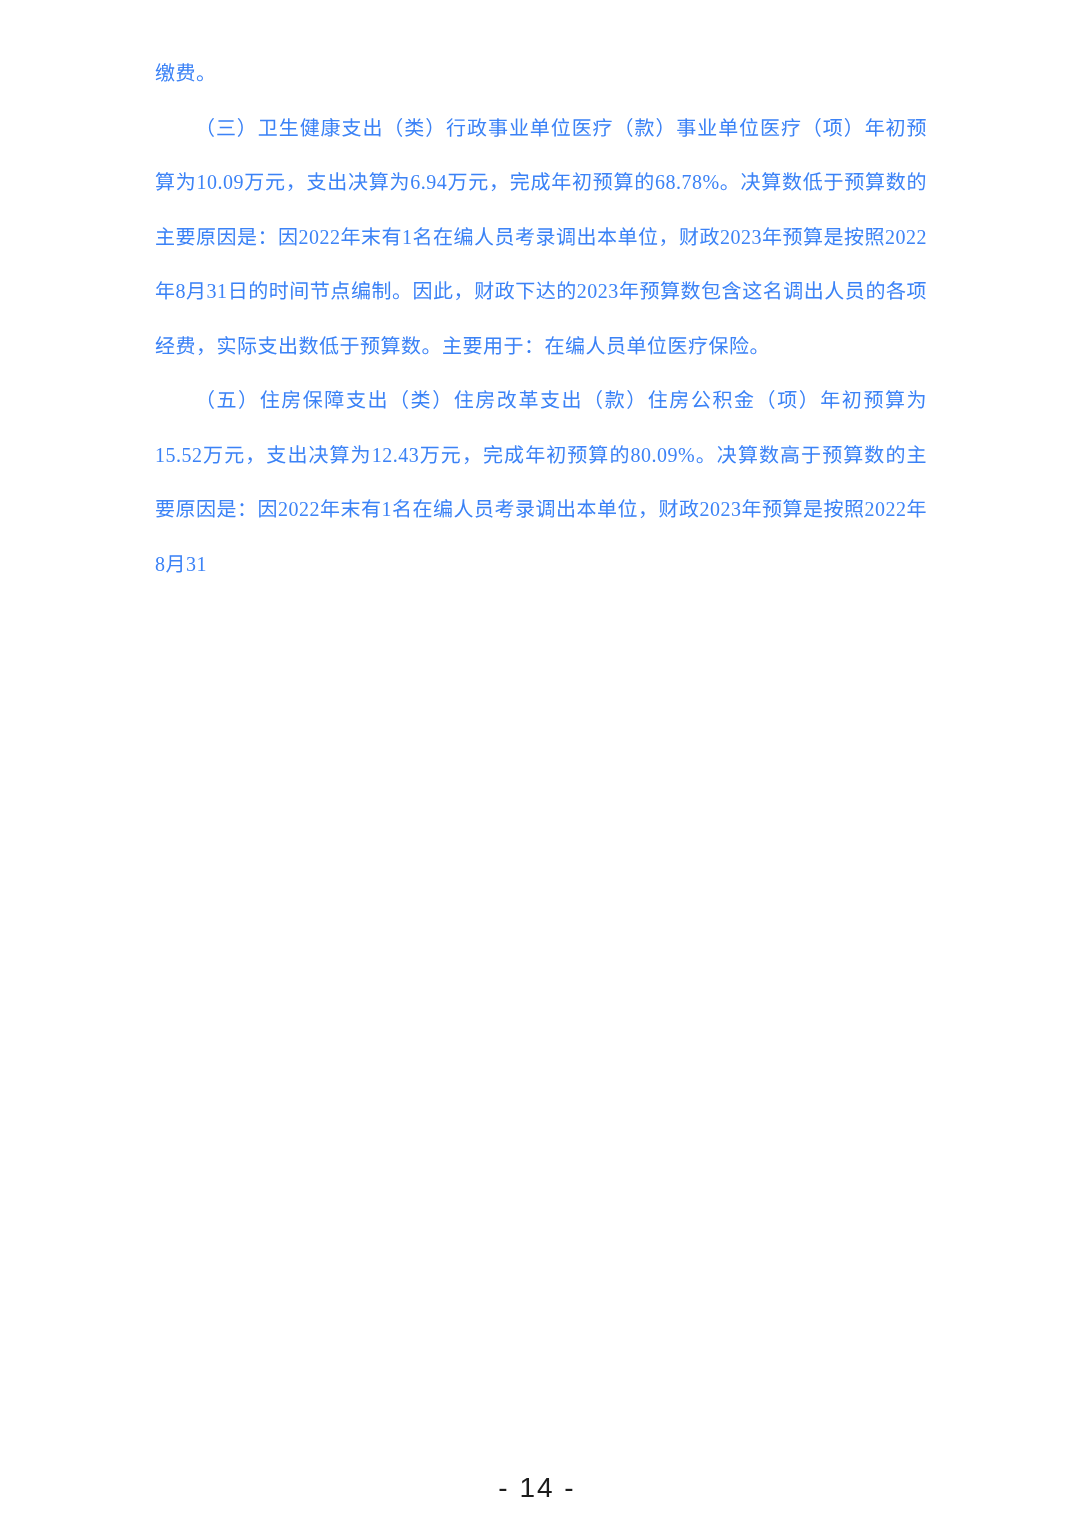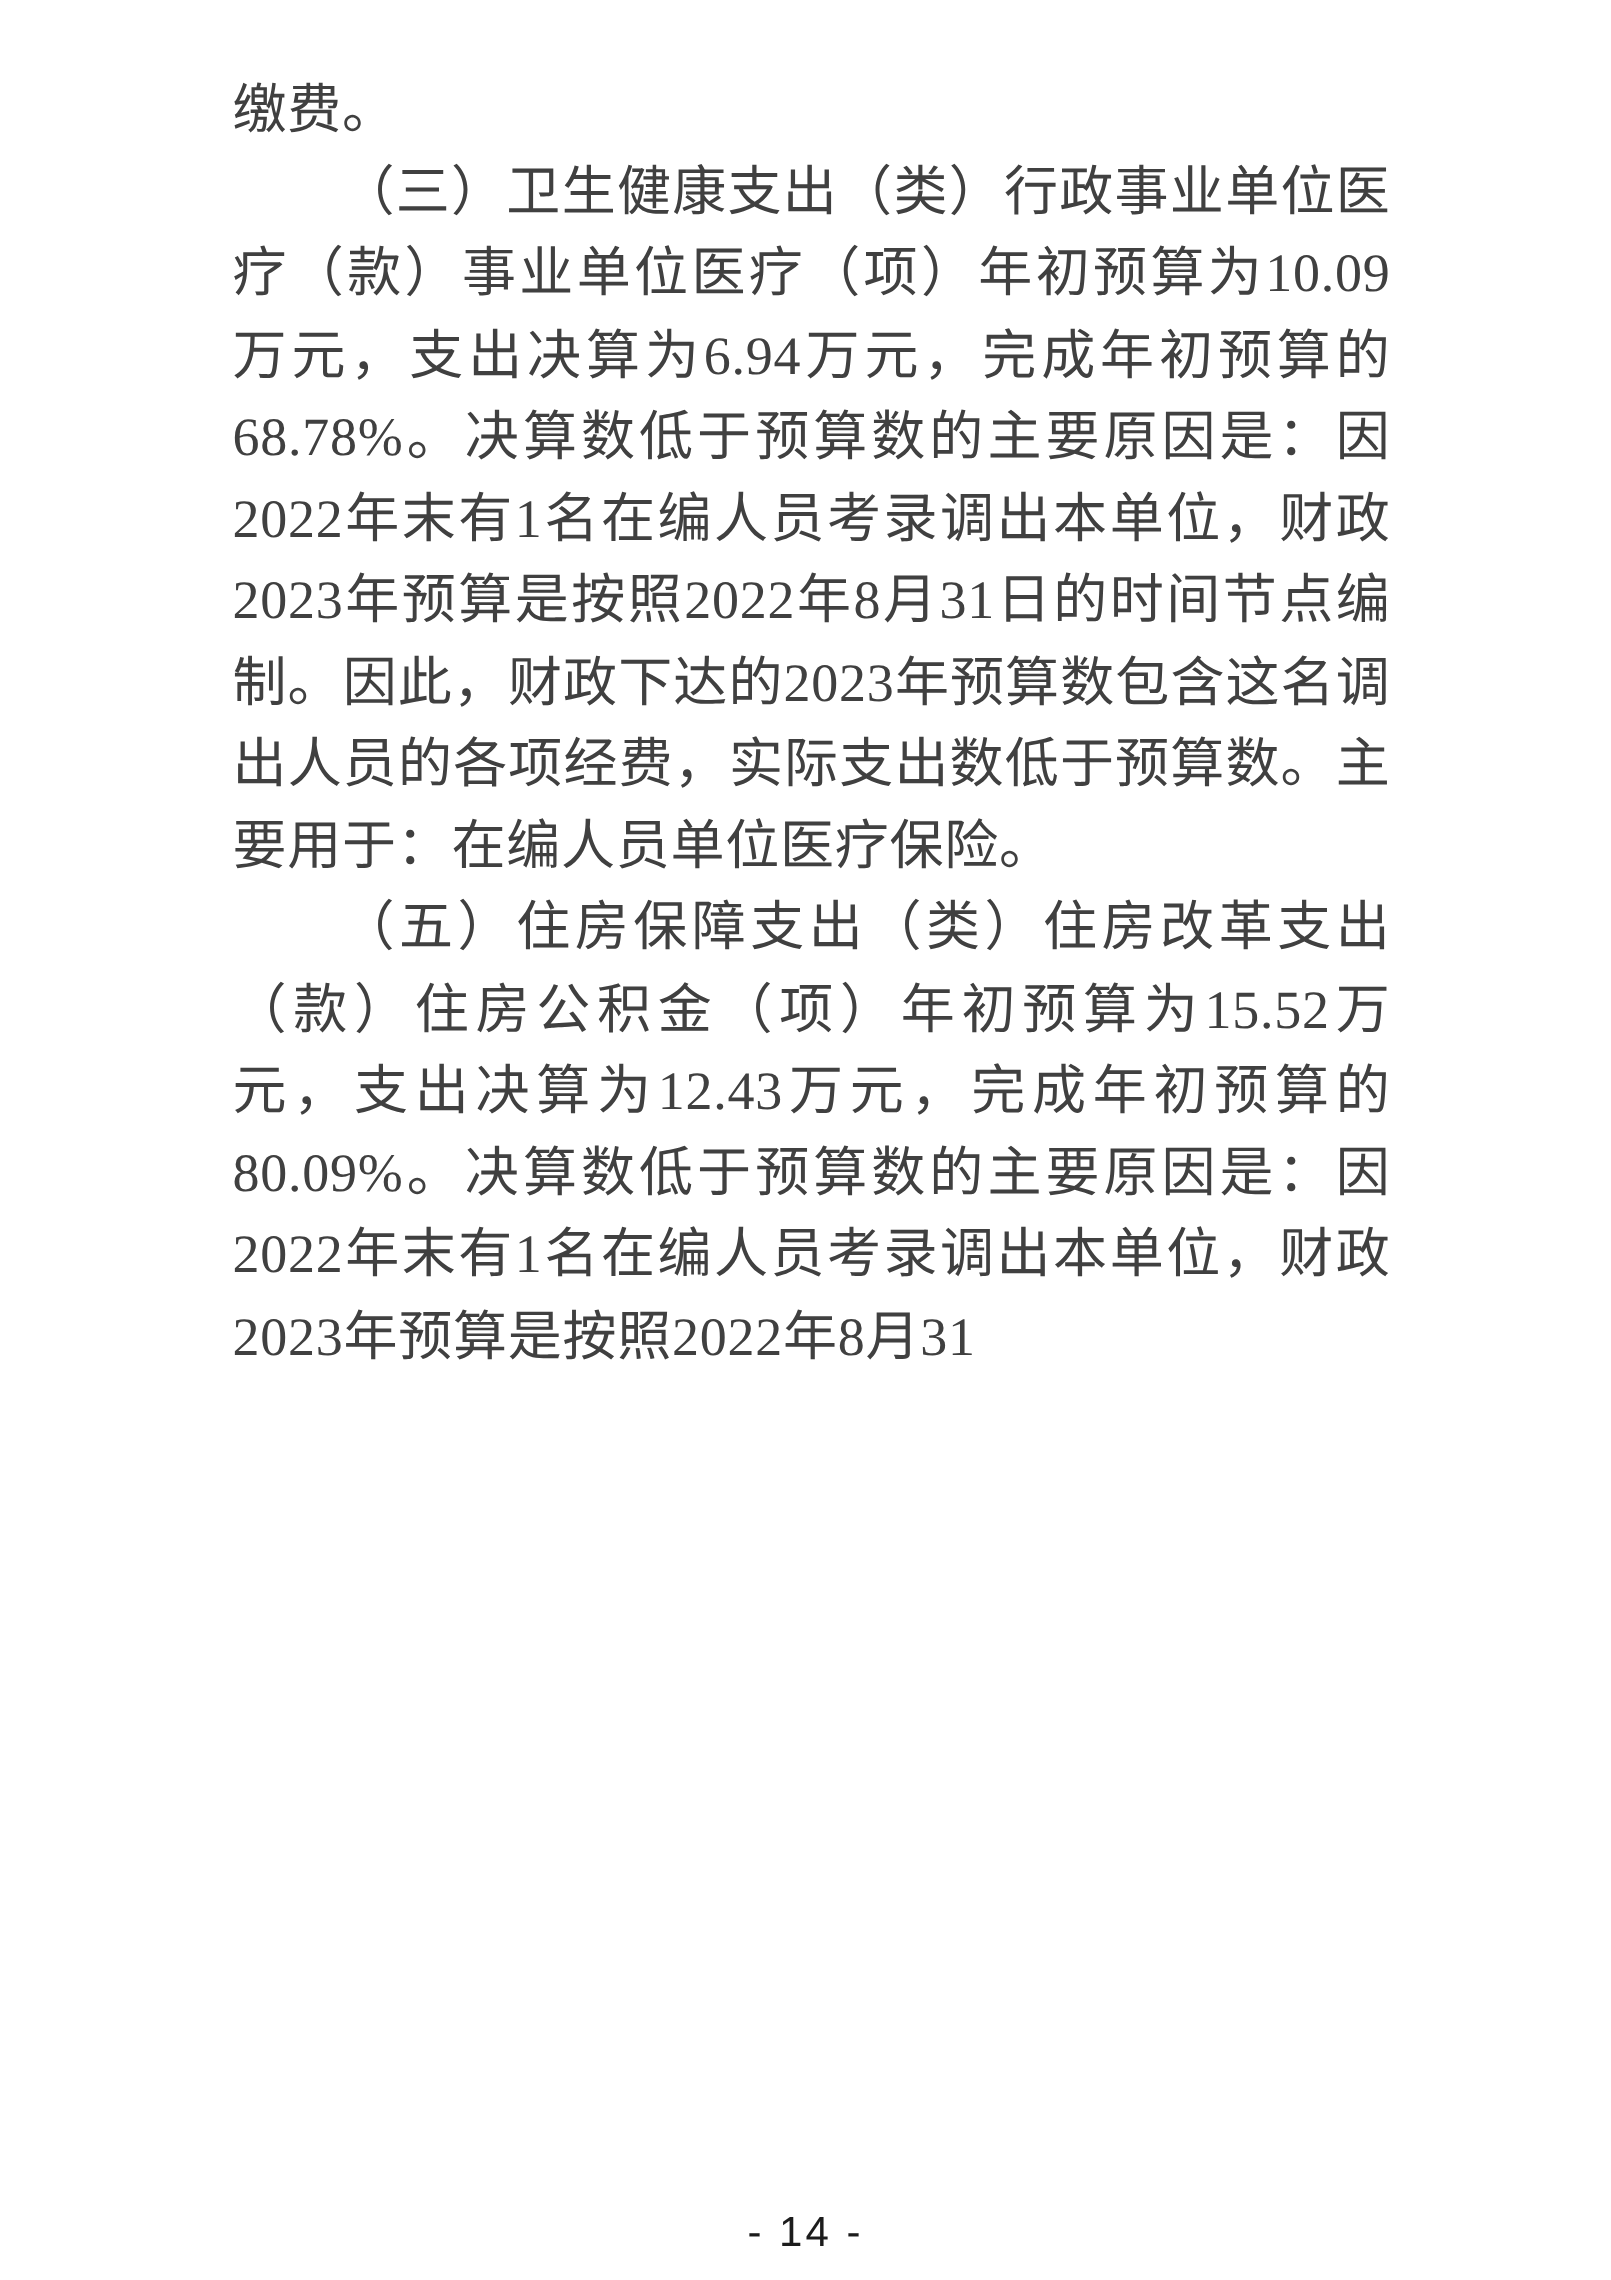--- a/index.html
+++ b/index.html
@@ -14,22 +14,22 @@
     margin: 0 auto;
     background: #ffffff;
     overflow: hidden;
     font-family: "Liberation Serif", "DejaVu Serif", serif;
   }
   .content {
     position: absolute;
     top: 46px;
     left: 155px;
     width: 772px;
-    color: #404040;
-    font-size: 36px;
+    color: #3b82f6;
+    font-size: 20px;
     line-height: 54.5px;
     text-align: justify;
     text-justify: inter-ideograph;
     letter-spacing: 0.5px;
   }
   .content p {
     margin: 0;
     padding: 0;
   }
   .content p.indent {
@@ -47,16 +47,16 @@
     letter-spacing: 2px;
   }
 </style>
 </head>
 <body>
 
 <div class="page">
   <div class="content">
     <p>缴费。</p>
     <p class="indent">（三）卫生健康支出（类）行政事业单位医疗（款）事业单位医疗（项）年初预算为10.09万元，支出决算为6.94万元，完成年初预算的68.78%。决算数低于预算数的主要原因是：因2022年末有1名在编人员考录调出本单位，财政2023年预算是按照2022年8月31日的时间节点编制。因此，财政下达的2023年预算数包含这名调出人员的各项经费，实际支出数低于预算数。主要用于：在编人员单位医疗保险。</p>
-    <p class="indent">（五）住房保障支出（类）住房改革支出（款）住房公积金（项）年初预算为15.52万元，支出决算为12.43万元，完成年初预算的80.09%。决算数低于预算数的主要原因是：因2022年末有1名在编人员考录调出本单位，财政2023年预算是按照2022年8月31</p>
+    <p class="indent">（五）住房保障支出（类）住房改革支出（款）住房公积金（项）年初预算为15.52万元，支出决算为12.43万元，完成年初预算的80.09%。决算数高于预算数的主要原因是：因2022年末有1名在编人员考录调出本单位，财政2023年预算是按照2022年8月31</p>
   </div>
   <div class="footer">- 14 -</div>
 </div>
 
 </body></html>

